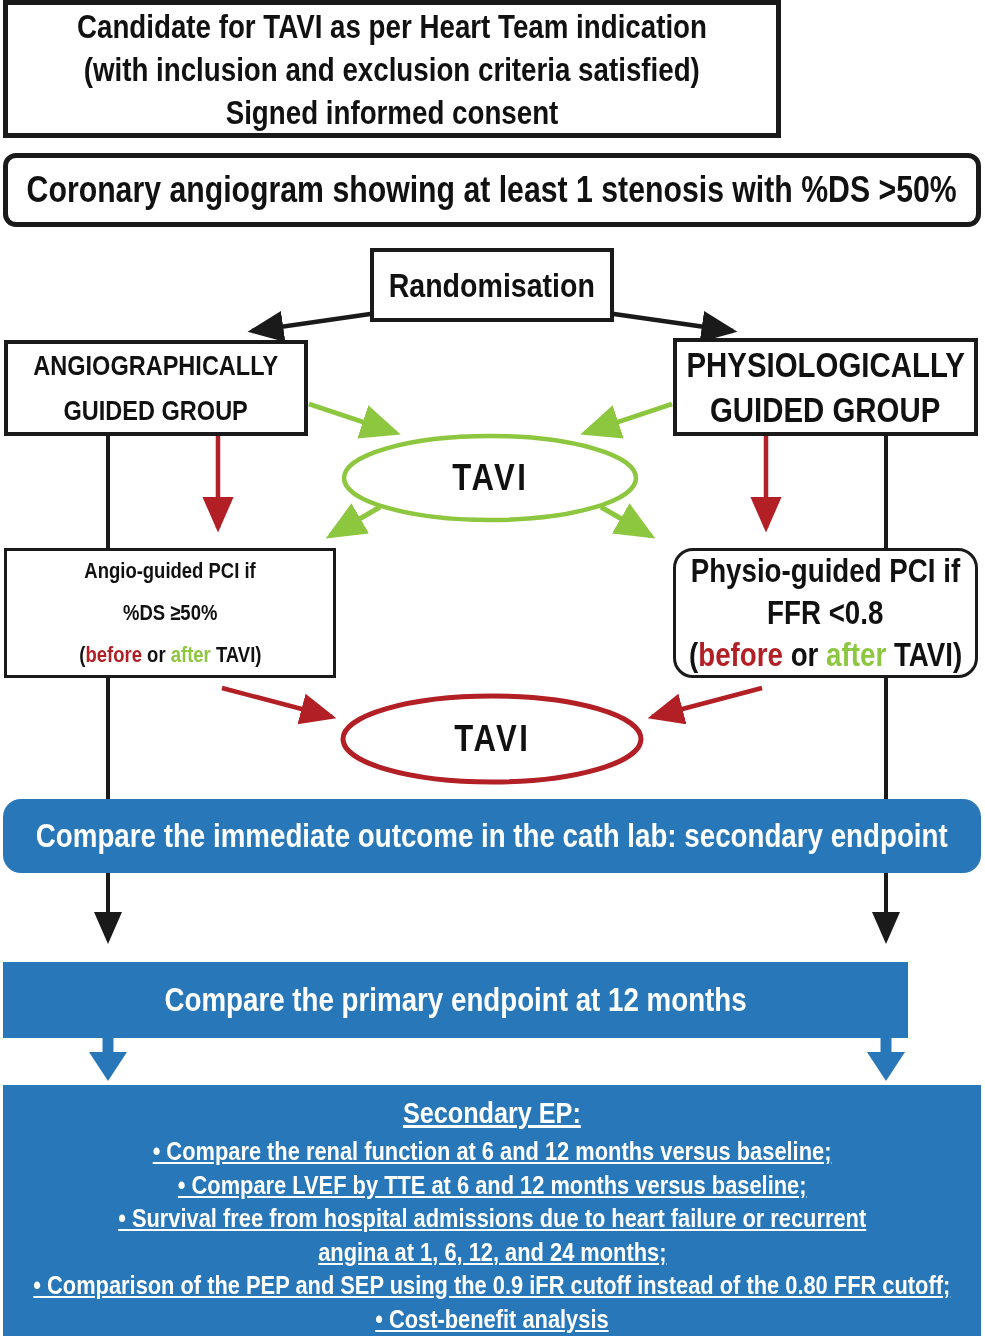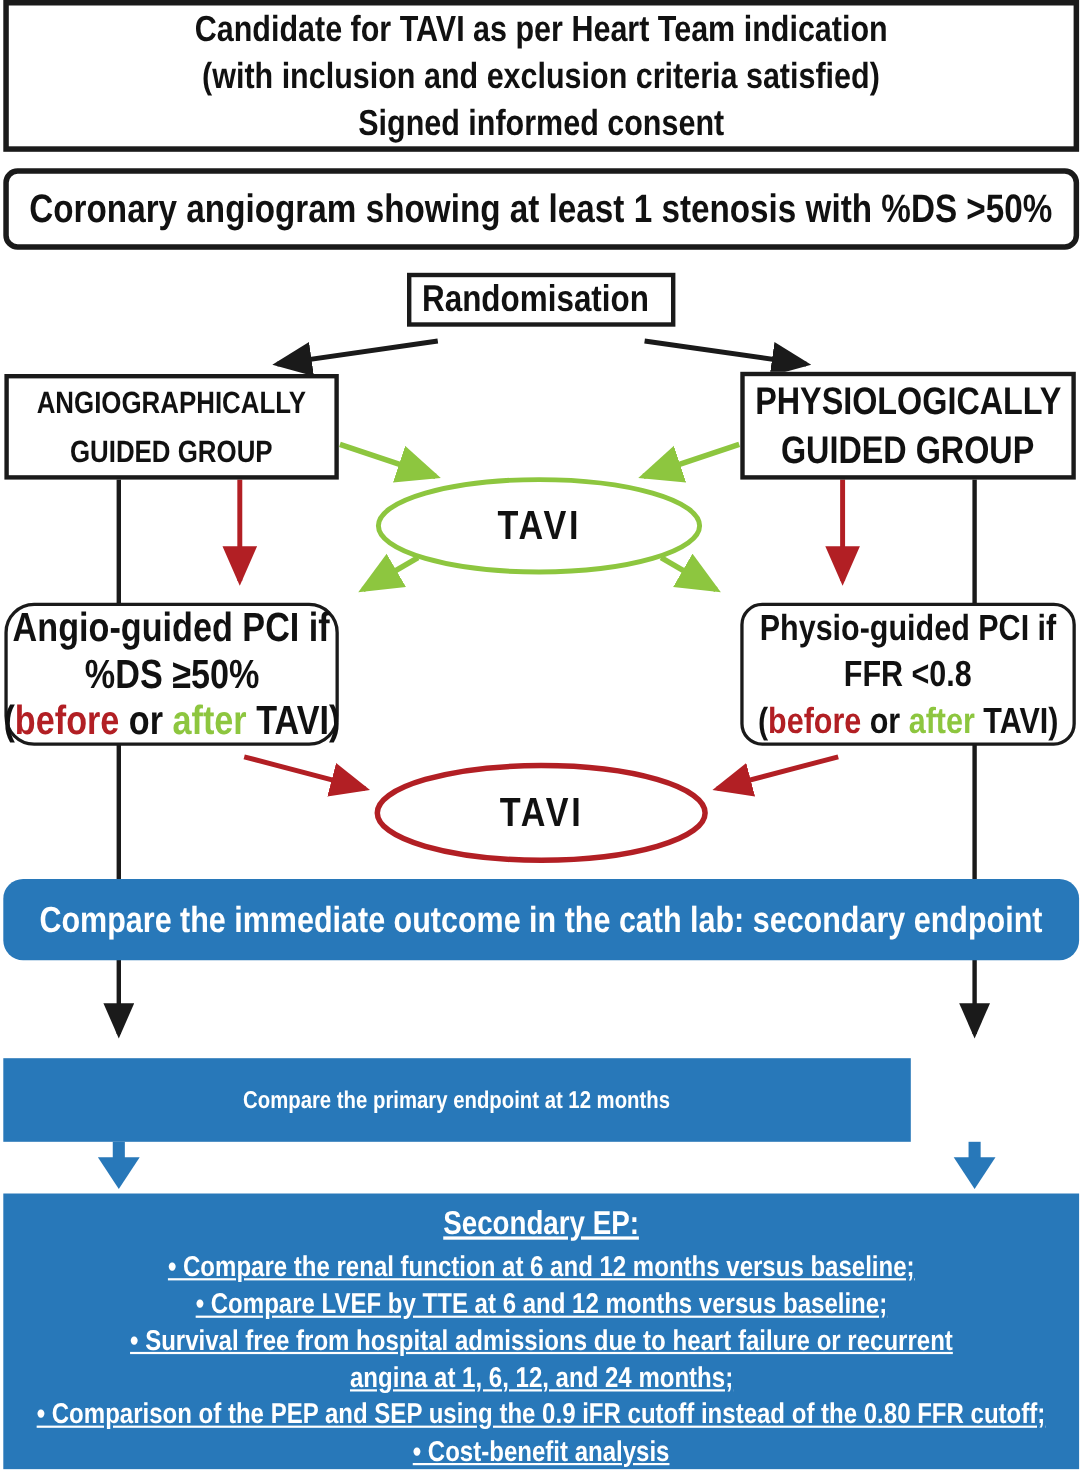--- a/index.html
+++ b/index.html
@@ -19,31 +19,31 @@
   }
   svg.connectors{position:absolute;left:0;top:0;z-index:1;}
   .node{position:absolute;z-index:2;display:flex;flex-direction:column;align-items:center;justify-content:center;text-align:center;}
   .whitebox{background:#ffffff;border:4px solid var(--line-black);}
   .bluebar{background:var(--accent-blue);color:var(--text-white);}
   .cond{display:block;transform:scaleX(0.84);transform-origin:50% 50%;white-space:nowrap;}
   .keep{white-space:pre;}
   .t-red{color:var(--accent-red);}
   .t-green{color:var(--accent-green);}
 
-  #box-candidate{left:3px;top:0;width:978px;height:138px;border-width:5px;font-size:33px;line-height:43px;justify-content:flex-end;}
+  #box-candidate{left:3px;top:0;width:778px;height:138px;border-width:5px;font-size:33px;line-height:43px;}
   #box-angiogram{left:3px;top:153px;width:978px;height:74px;border-width:5px;font-size:36px;border-radius:13px;}
-  #box-randomisation{left:370px;top:248px;width:244px;height:49px;font-size:34px;align-items:flex-end;}
+  #box-randomisation{left:370px;top:248px;width:244px;height:74px;font-size:34px;}
   #box-angio-group{left:4px;top:340px;width:304px;height:96px;font-size:28px;line-height:45px;}
   #box-physio-group{left:673px;top:338px;width:305px;height:98px;font-size:35px;line-height:45px;}
-  #box-angio-pci{left:4px;top:548px;width:304px;height:130px;border-width:3px;font-size:37px;line-height:42px;border-radius:27px;}
+  #box-angio-pci{left:4px;top:548px;width:332px;height:130px;border-width:3px;font-size:22px;line-height:42px;}
   #box-physio-pci{left:673px;top:548px;width:305px;height:130px;border-width:3px;font-size:33px;line-height:42px;border-radius:20px;}
   #tavi-green-label{left:390px;top:456px;width:200px;height:44px;font-size:37px;letter-spacing:3px;}
   #tavi-red-label{left:392px;top:717px;width:200px;height:44px;font-size:37px;letter-spacing:3px;}
   #bar-cathlab{left:3px;top:799px;width:978px;height:74px;font-size:33px;border-radius:18px;}
-  #bar-primary{left:3px;top:962px;width:825px;height:76px;font-size:22px;}
+  #bar-primary{left:3px;top:962px;width:905px;height:76px;font-size:33px;}
   #box-secondary{left:3px;top:1085px;width:978px;height:251px;background:var(--accent-blue);color:var(--text-white);justify-content:flex-start;padding-top:6px;text-decoration:underline;}
   #box-secondary .sec-title{font-size:30px;line-height:44px;}
   #box-secondary .sec-line{font-size:26px;line-height:33.5px;}
 </style>
 </head>
 <body>
 
 <div class="stage">
 
   <svg class="connectors" width="985" height="1336" viewBox="0 0 985 1336">

